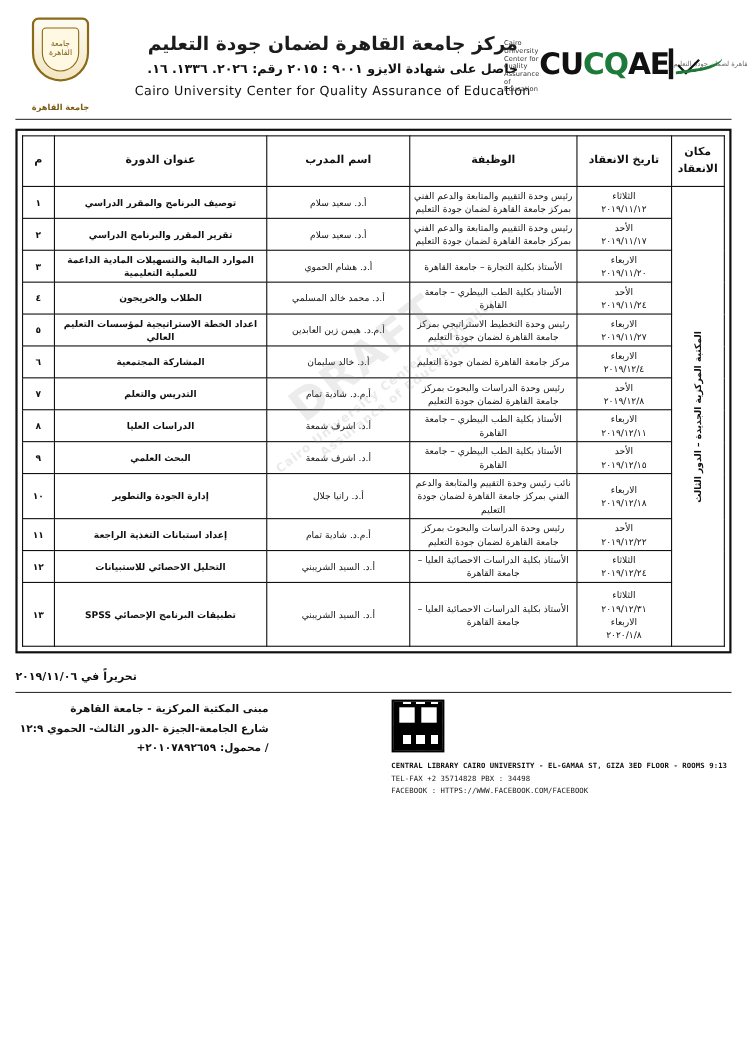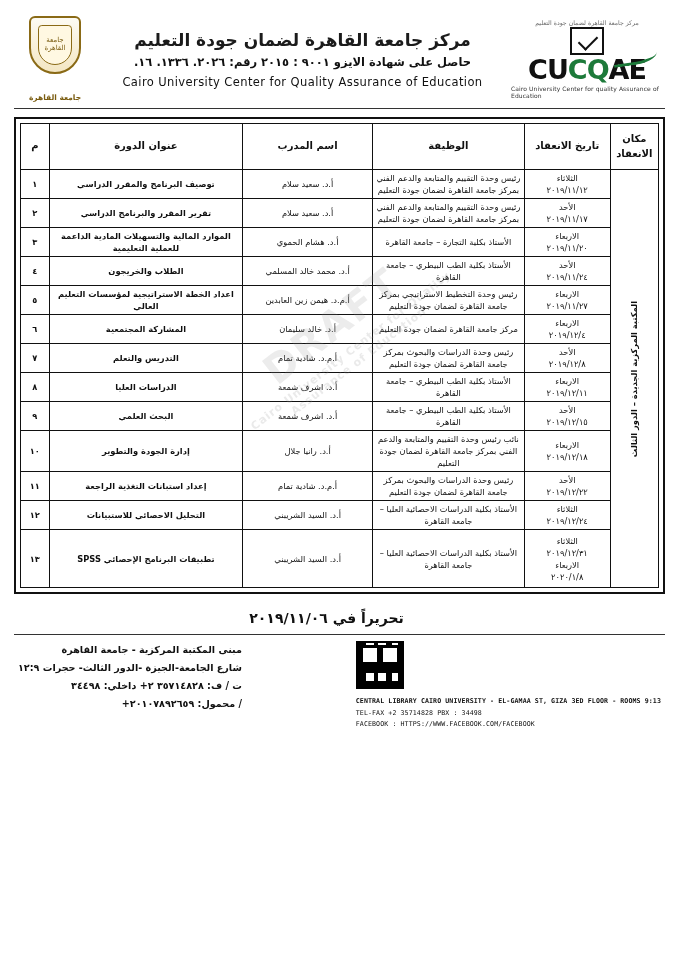--- a/index.html
+++ b/index.html
@@ -74,21 +74,21 @@
   }
   .h-title-en {
     font-size: 11.5px;
     color: #111;
     letter-spacing: .4px;
     direction: ltr;
   }
   .logo-left {
     width: 152px; height: 88px;
     position: relative;
-    display: flex; flex-direction: column; align-items: center; justify-content: center;
+    display: flex; align-items: center; justify-content: center;
   }
   .cucqae-arc {
     font-size: 6.2px; color: #6b6b6b; letter-spacing: .2px;
     direction: rtl; margin-bottom: 1px; white-space: nowrap;
   }
   .cucqae-box {
     width: 34px; height: 28px;
     border: 2px solid #111;
     margin-bottom: 2px;
     position: relative;
@@ -195,23 +195,23 @@
   .watermark .wm-sub {
     display: block;
     font-size: 11px;
     letter-spacing: 1px;
     margin-top: 2px;
     color: rgba(150,150,150,0.20);
   }
 
   
   .dateline {
-    text-align: center;
+    text-align: left;
     direction: rtl;
-    font-size: 14px;
+    font-size: 10px;
     font-weight: bold;
     margin: 16px 26px 8px 0;
   }
 
   .hr-bottom { border: 0; border-top: 1px solid #333; margin: 4px 0 6px 0; }
 
   
   .footer {
     display: flex;
     flex-direction: row-reverse;
@@ -459,22 +459,21 @@
     </table>
   </div>
 
   <div class="dateline">تحريراً في ٢٠١٩/١١/٠٦</div>
 
   <hr class="hr-bottom">
 
   <div class="footer">
     <div class="f-right">
       <div>مبنى المكتبة المركزية - جامعة القاهرة</div>
-      <div>شارع الجامعة-الجيزة -الدور الثالث- حجرات ١٢:٩</div>
-      <div>ت / ف: ٣٥٧١٤٨٢٨ ٢+     داخلي: ٣٤٤٩٨</div>
+      <div>شارع الجامعة-الجيزة -الدور الثالث- الحموي ١٢:٩</div>
       <div>/ محمول: ٢٠١٠٧٨٩٢٦٥٩+</div>
     </div>
     <div class="f-left">
       <div class="qr"></div>
       <div class="f-lines">
         <div class="bold">CENTRAL LIBRARY CAIRO UNIVERSITY - EL-GAMAA ST, GIZA 3ED FLOOR - ROOMS 9:13</div>
         <div>TEL-FAX  +2  35714828  PBX : 34498</div>
         <div>FACEBOOK : HTTPS://WWW.FACEBOOK.COM/FACEBOOK</div>
       </div>
     </div>

